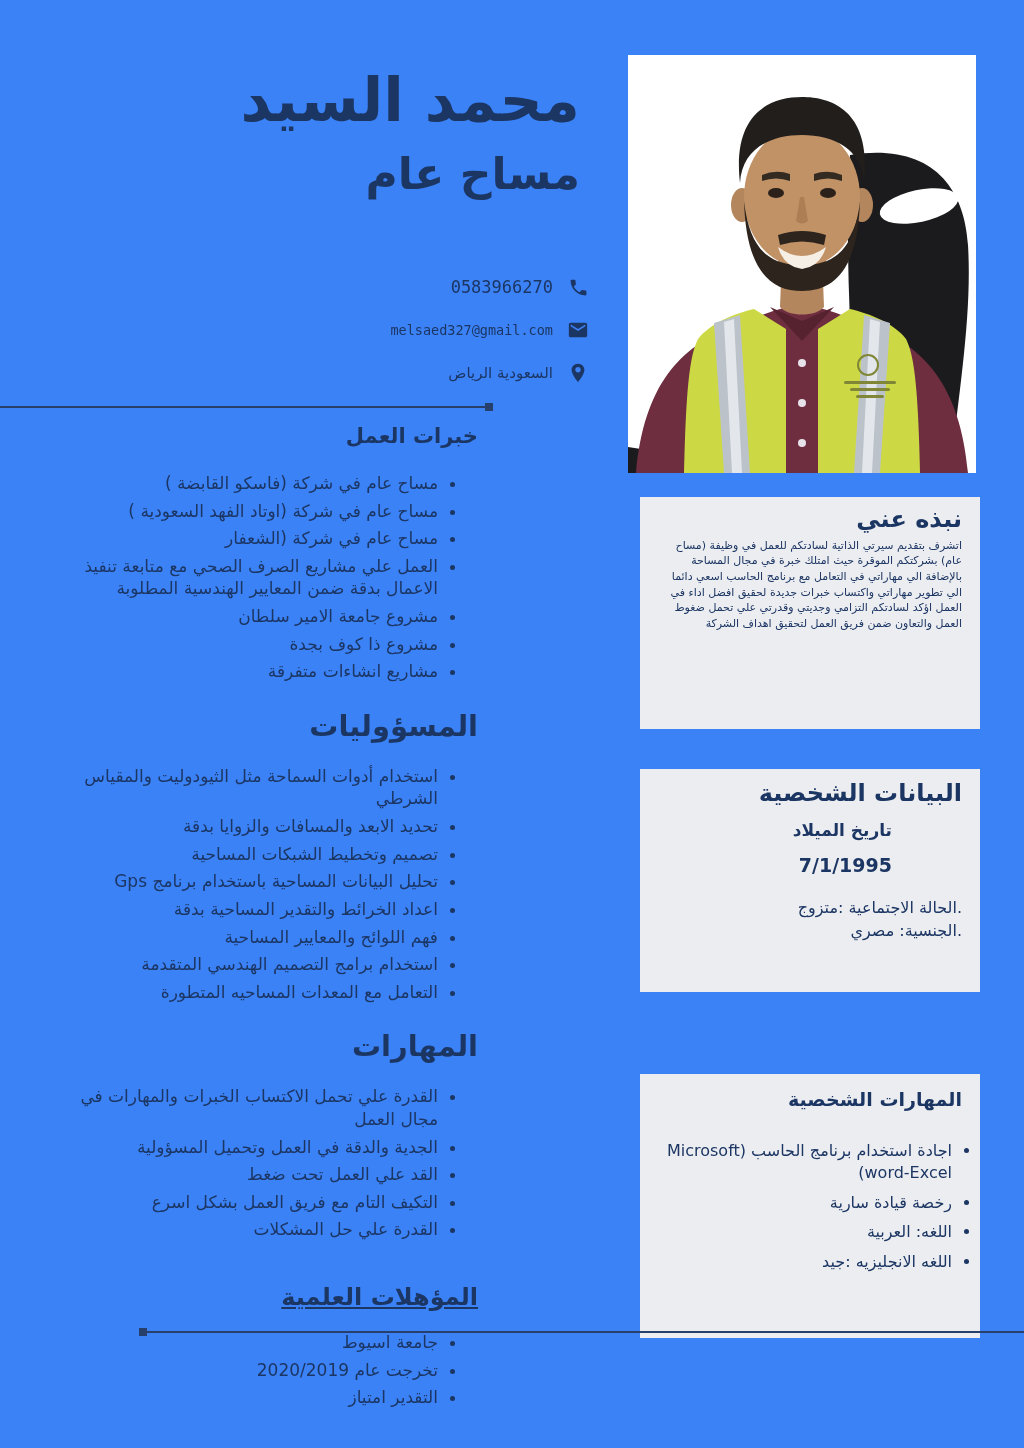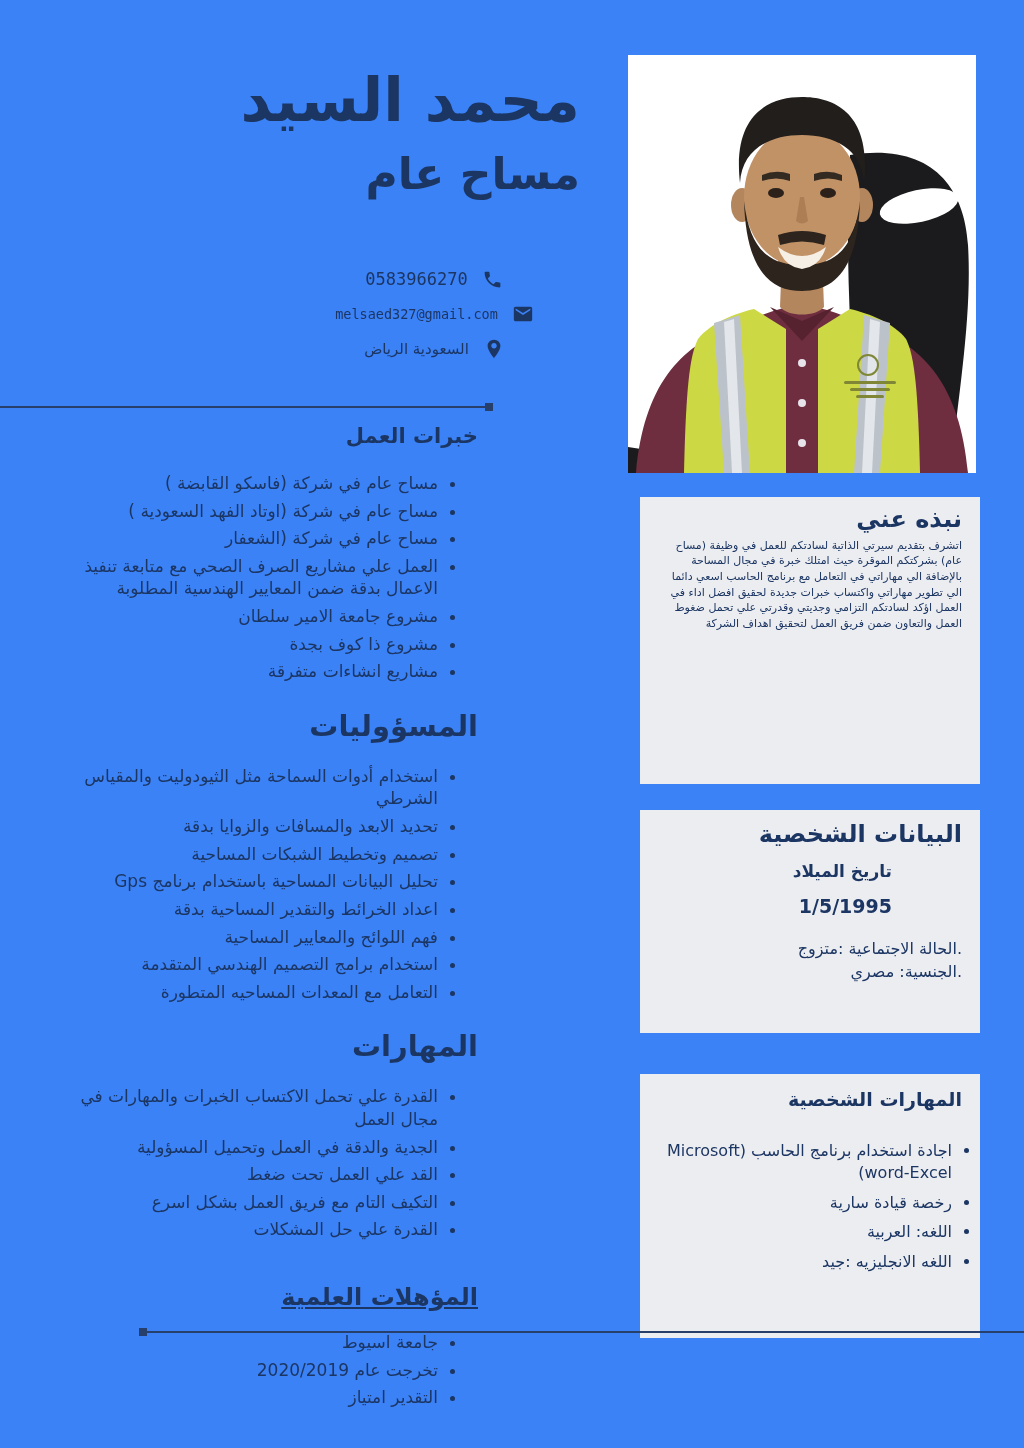--- a/index.html
+++ b/index.html
@@ -10,21 +10,21 @@
   html,body{margin:0;padding:0;background:#fff;}
   .page{
     position:relative;width:1024px;height:1448px;background:#3b82f6;overflow:hidden;
     font-family:"DejaVu Sans",sans-serif;color:var(--navy);
   }
   
   .name-block{position:absolute;top:64px;left:110px;width:470px;text-align:right;}
   .name{font-size:60px;font-weight:700;line-height:1.2;letter-spacing:-1px;}
   .job-title{font-size:44px;font-weight:700;margin-top:12px;}
   .contact{position:absolute;top:266px;left:280px;width:310px;display:flex;flex-direction:column;gap:9px;}
-  .contact-row{display:flex;align-items:center;justify-content:center;gap:13px;height:26px;}
+  .contact-row{display:flex;align-items:center;justify-content:flex-end;gap:13px;height:26px;margin-top:8px;}
   .contact-text{font-size:17px;}
   .mono{font-family:"DejaVu Sans Mono",monospace;}
   .email-text{font-size:13.5px;}
   .loc-text{font-size:15px;}
   .cicon{width:24px;height:24px;display:flex;align-items:center;justify-content:center;flex:0 0 auto;}
   .cicon svg{fill:var(--navy);}
   
   .divider-top{position:absolute;top:406px;left:0;width:489px;height:2px;background:var(--line);}
   .divider-top::after{content:"";position:absolute;right:-4px;top:-3px;width:8px;height:8px;background:var(--line);}
   .divider-bottom{position:absolute;top:1331px;left:141px;width:883px;height:2px;background:var(--line);}
@@ -32,24 +32,24 @@
   
   .main-col{position:absolute;top:424px;left:48px;width:430px;text-align:right;}
   .h-md{font-size:21px;font-weight:700;margin:0 0 24px;}
   .h-xl{font-size:29px;font-weight:700;margin:26px 0 22px;}
   .h-sm{font-size:24px;font-weight:700;margin:42px 0 20px;text-decoration:underline;}
   .blist{list-style:disc;margin:0 40px 0 0;padding:0;font-size:17px;line-height:1.33;}
   .blist li{margin-bottom:5px;}
   
   .photo{position:absolute;top:55px;left:628px;width:348px;height:418px;overflow:hidden;}
   .block{position:absolute;left:640px;width:340px;background:var(--block-bg);text-align:right;box-sizing:border-box;}
-  .block-about{top:497px;height:287px;padding:8px 18px;}
+  .block-about{top:497px;height:232px;padding:8px 18px;}
   .h-block{font-size:24px;font-weight:700;margin:0 0 4px;line-height:1.2;}
   .about-text{font-size:11px;line-height:1.42;}
-  .block-personal{top:810px;height:223px;padding:10px 18px;}
+  .block-personal{top:769px;height:223px;padding:10px 18px;}
   .birth-label{font-size:17px;font-weight:700;margin:12px 70px 0 0;}
   .birth-date{font-size:19px;font-weight:700;margin:14px 70px 0 0;}
   .pline{font-size:16px;line-height:1.45;}
   .pline.first{margin-top:20px;}
   .block-pskills{top:1074px;height:264px;padding:14px 18px;}
   .h-block-sm{font-size:19px;font-weight:700;margin:0 0 6px;}
   .pslist{list-style:disc;margin:30px 10px 0 0;padding:0;font-size:16px;line-height:1.4;}
   .pslist li{margin-bottom:7px;}
 </style>
 </head>
@@ -183,21 +183,21 @@
   </div>
 
   <div class="block block-about" dir="rtl">
     <h3 class="h-block">نبذه عني</h3>
     <div class="about-text">اتشرف بتقديم سيرتي الذاتية لسادتكم للعمل في وظيفة (مساح عام) بشركتكم الموقرة حيث امتلك خبرة في مجال المساحة بالإضافة الي مهاراتي في التعامل مع برنامج الحاسب اسعي دائما الي تطوير مهاراتي واكتساب خبرات جديدة لحقيق افضل اداء في العمل اؤكد لسادتكم التزامي وجديتي وقدرتي علي تحمل ضغوط العمل والتعاون ضمن فريق العمل لتحقيق اهداف الشركة</div>
   </div>
 
   <div class="block block-personal" dir="rtl">
     <h3 class="h-block">البيانات الشخصية</h3>
     <div class="birth-label">تاريخ الميلاد</div>
-    <div class="birth-date">1/5/1995</div>
+    <div class="birth-date">7/1/1995</div>
     <div class="pline first">.الحالة الاجتماعية :متزوج</div>
     <div class="pline">.الجنسية: مصري</div>
   </div>
 
   <div class="block block-pskills" dir="rtl">
     <h3 class="h-block-sm">المهارات الشخصية</h3>
     <ul class="pslist">
       <li>اجادة استخدام برنامج الحاسب (Microsoft word-Excel)</li>
       <li>رخصة قيادة سارية</li>
       <li>اللغه: العربية</li>

